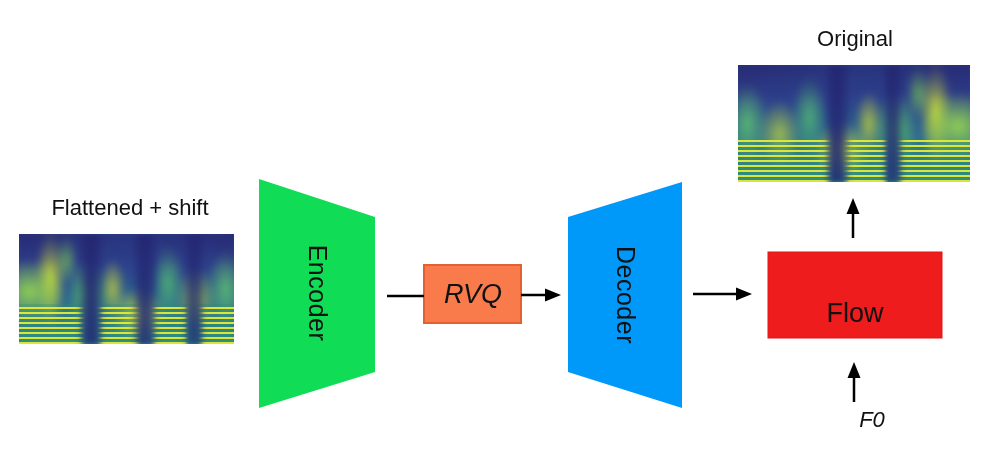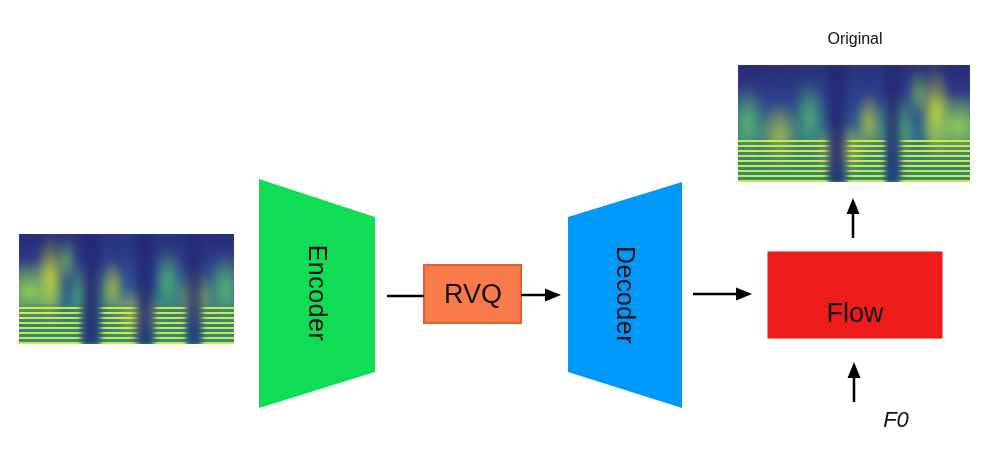--- a/index.html
+++ b/index.html
@@ -6,21 +6,21 @@
   .canvas{
     position:relative;width:992px;height:462px;background:#ffffff;overflow:hidden;
     font-family:"Liberation Sans","DejaVu Sans",sans-serif;color:#111;
   }
   svg.layer{position:absolute;left:0;top:0;width:992px;height:462px;}
   .conn{stroke-width:2.5;fill:none;}
   .rvq-rect{stroke:#e2622f;stroke-width:2;}
   .flow-rect{stroke:#df1717;stroke-width:1;}
 
   .lbl{position:absolute;white-space:nowrap;transform:translate(-50%,-50%);line-height:1;}
-  .lbl.top{font-size:16px;}
+  .lbl.top{font-size:22px;}
   .lbl.rot{font-size:25px;transform:translate(-50%,-50%) rotate(90deg);letter-spacing:.5px;}
   .lbl.box{font-size:27px;}
   .lbl.f0{font-size:22px;font-style:italic;}
 
   
   .spec{position:absolute;overflow:hidden;background:#2c2e7e;}
   .spec>div{position:absolute;}
   .spec .base{
     inset:-8px;filter:blur(3px);
     background:
@@ -102,20 +102,21 @@
     <div class="harm"></div>
     <div class="gaps"></div>
   </div>
 
   <div class="spec v2" style="left:738px;top:65px;width:232px;height:117px;">
     <div class="base"></div>
     <div class="harm"></div>
     <div class="gaps"></div>
   </div>
 
+  <div class="lbl top" style="left:130px;top:208px;">Flattened + shift</div>
   <div class="lbl top" style="left:855px;top:39px;">Original</div>
   <div class="lbl rot" style="left:317px;top:293px;">Encoder</div>
   <div class="lbl rot" style="left:625px;top:295px;">Decoder</div>
-  <div class="lbl box" style="left:473px;top:294px;">RVQ</div>
+  <div class="lbl box" style="left:473px;top:294px;font-style:italic;">RVQ</div>
   <div class="lbl box" style="left:855px;top:313px;">Flow</div>
-  <div class="lbl f0" style="left:896px;top:420px;">F0</div>
+  <div class="lbl f0" style="left:872px;top:420px;">F0</div>
 
 </div>
 
 </body></html>

